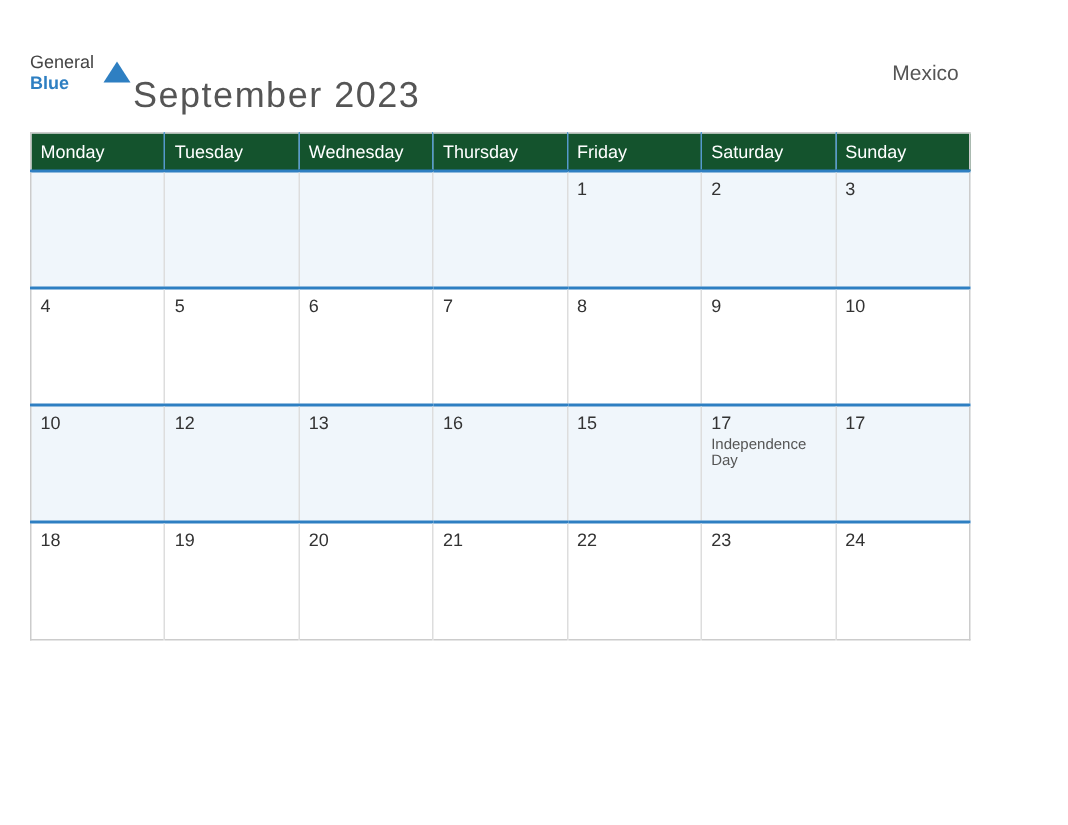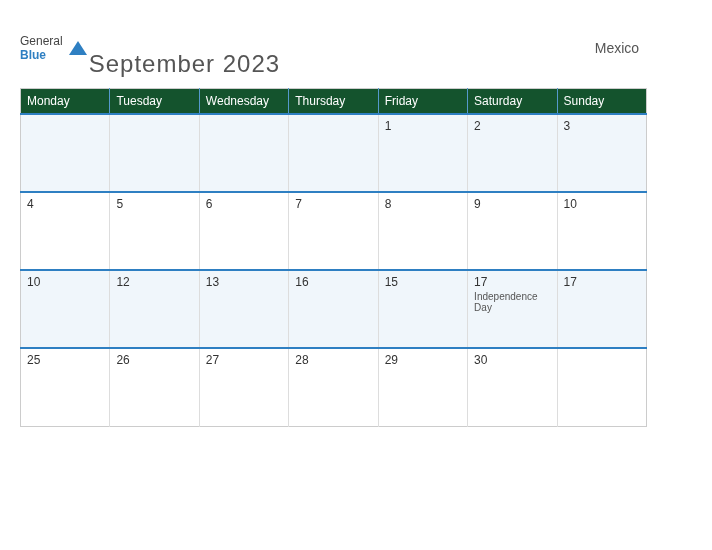--- a/index.html
+++ b/index.html
@@ -160,23 +160,23 @@
         <tr>
           <td><span class="cell-day">10</span></td>
           <td><span class="cell-day">12</span></td>
           <td><span class="cell-day">13</span></td>
           <td><span class="cell-day">16</span></td>
           <td><span class="cell-day">15</span></td>
           <td><span class="cell-day">17</span><div class="cell-event">Independence Day</div></td>
           <td><span class="cell-day">17</span></td>
         </tr>
         <tr>
-          <td><span class="cell-day">25</span></td>
-          <td><span class="cell-day">26</span></td>
-          <td><span class="cell-day">27</span></td>
-          <td><span class="cell-day">28</span></td>
-          <td><span class="cell-day">29</span></td>
-          <td><span class="cell-day">30</span></td>
-          <td style="border-top: 2px solid rgb(46, 127, 194); background: inherit;"></td>
+          <td><span class="cell-day">18</span></td>
+          <td><span class="cell-day">19</span></td>
+          <td><span class="cell-day">20</span></td>
+          <td><span class="cell-day">21</span></td>
+          <td><span class="cell-day">22</span></td>
+          <td><span class="cell-day">23</span></td>
+          <td><span class="cell-day">24</span></td>
         </tr>
       </tbody>
   </table>
 </div>
 
 </body></html>

